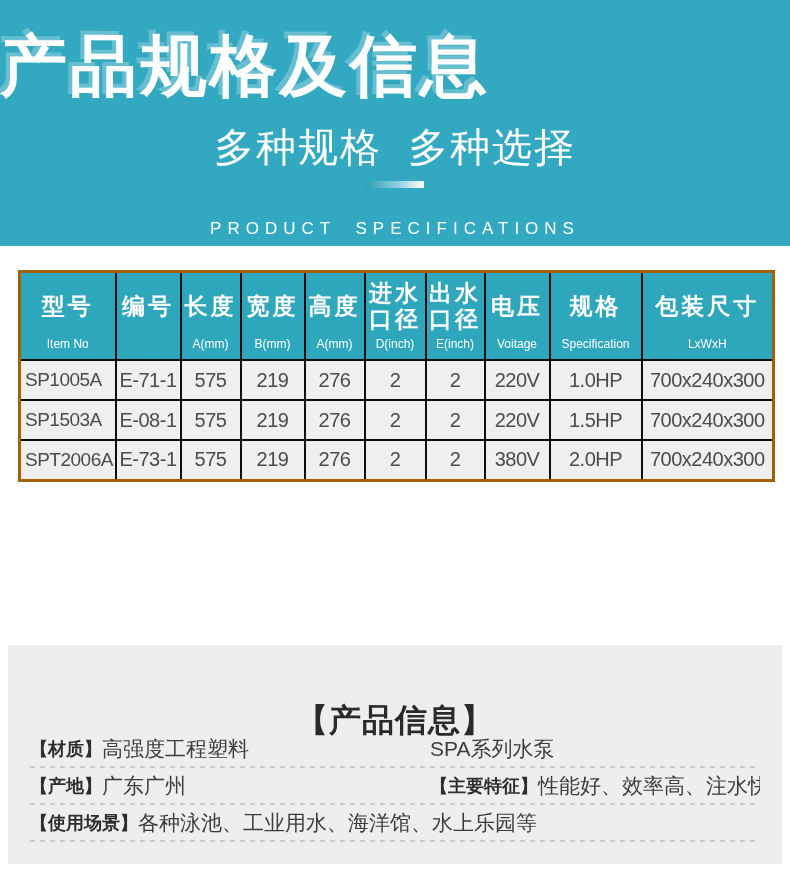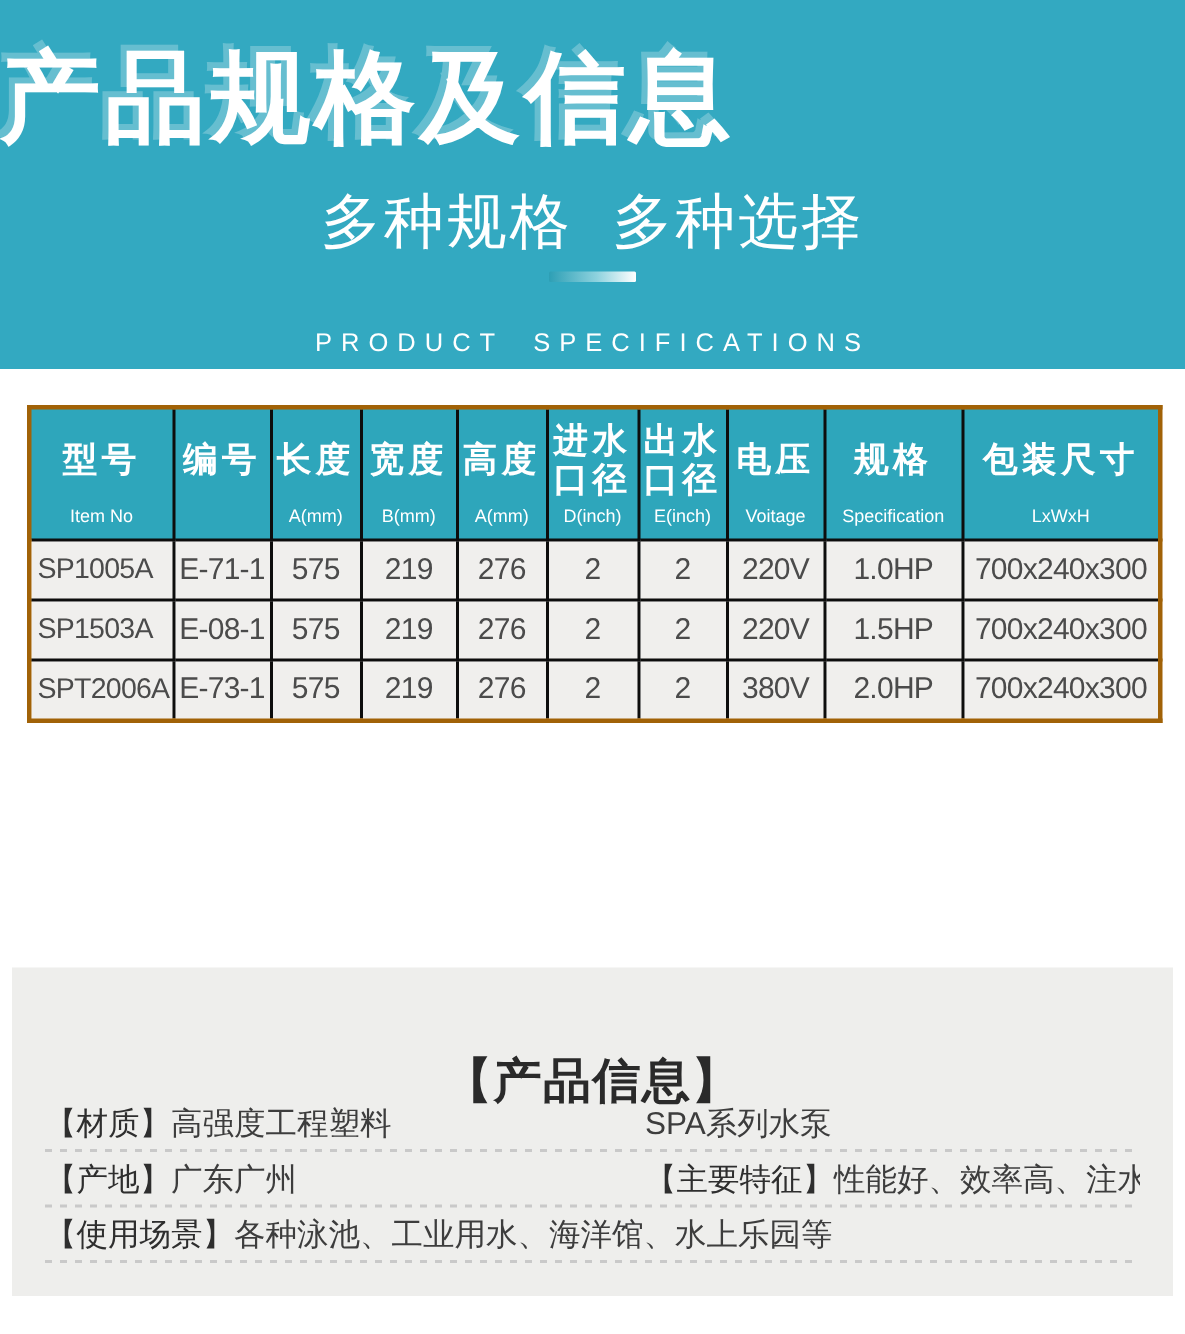--- a/index.html
+++ b/index.html
@@ -74,21 +74,21 @@
   .info-title {
     position:absolute; top:26px; left:0; width:100%;
     text-align:center; color:#2a2a2a; font-weight:700; font-size:32px;
     letter-spacing:1px;
     margin-top:28px;
   }
   .info-rows { position:absolute; top:86px; left:22px; right:22px; }
   .info-row { height:35px; display:grid; grid-template-columns:400px 1fr; align-items:center; }
   .info-row.full { grid-template-columns:1fr; }
   .info-cell { display:flex; align-items:center; overflow:hidden; white-space:pre; }
-  .info-label { font-weight:400; color:#2e2e2e; font-size:21px; white-space:pre; }
+  .info-label { font-weight:700; color:#2e2e2e; font-size:18px; white-space:pre; }
   .info-value { font-weight:400; color:#3d3d3d; font-size:21px; white-space:pre; }
   .dashed-divider {
     height:2px;
     background:repeating-linear-gradient(90deg,#c9c9c9 0 5px,transparent 5px 10px);
   }
 </style>
 </head>
 <body>
 
 <div class="page">

